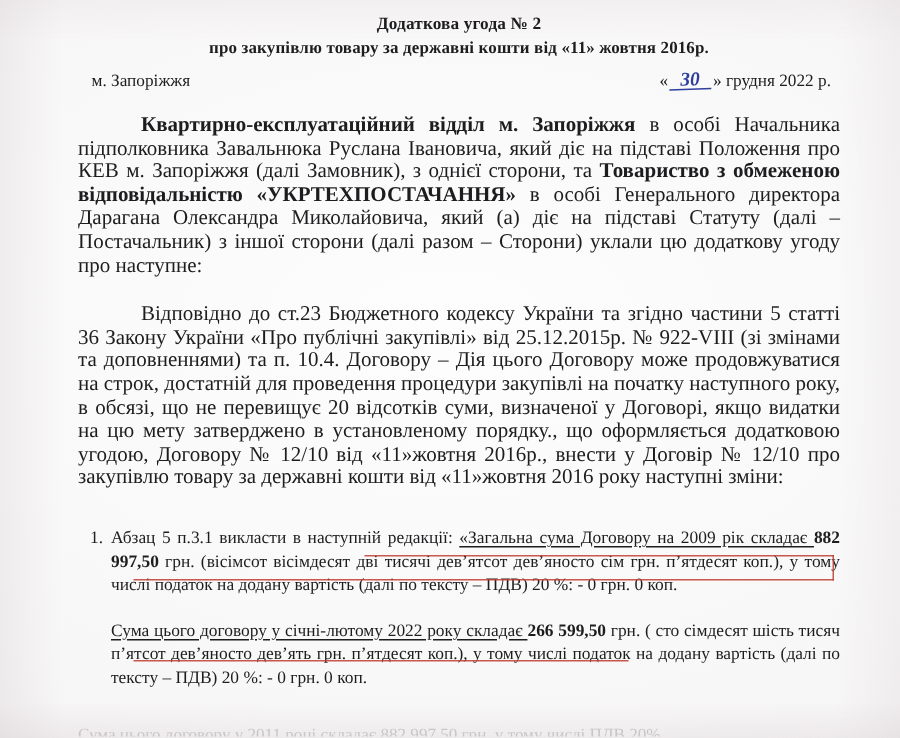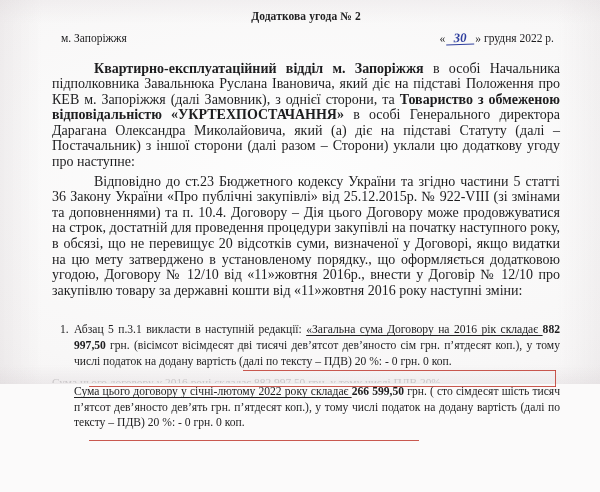--- a/index.html
+++ b/index.html
@@ -12,21 +12,21 @@
     overflow: hidden;
     background: #fbfafa;
     font-family: "Liberation Serif", "DejaVu Serif", serif;
     color: #1d1d1f;
   }
 
   
   .page {
     position: relative;
     width: 600px;
-    height: 384px;
+    height: 492px;
     background:
       radial-gradient(ellipse 120% 90% at 50% 45%, #fdfdfd 0%, #f8f7f7 62%, #f1eff0 100%);
     box-sizing: border-box;
     padding: 0;
   }
   .scan-noise {
     position: absolute;
     inset: 0;
     pointer-events: none;
     background:
@@ -82,21 +82,21 @@
   p.para {
     margin: 0;
     font-size: 14px;
     line-height: 15.6px;
     text-align: justify;
     text-justify: inter-word;
     text-indent: 42px;
     hyphens: none;
   }
   .para.p1 { margin-top: 16px; }
-  .para.p2 { margin-top: 4px; }
+  .para.p2 { margin-top: 17px; }
 
   b.bold { font-weight: bold; }
 
   
   .item {
     margin-top: 24px;
     display: flex;
     font-size: 11.6px;
     line-height: 15.6px;
   }
@@ -142,41 +142,42 @@
 </head>
 <body>
 
 <div class="page">
   <div class="scan-noise"></div>
 
   <div class="content">
 
     <div class="title-block">
       <div class="title-line">Додаткова угода № 2</div>
+      <div class="title-line title-line-3">про закупівлю товару за державні кошти від «11» жовтня 2016р.</div>
     </div>
 
     <div class="place-date">
       <span class="place">м. Запоріжжя</span>
       <span class="date-wrap"><span>«</span><span class="hand-date">30</span><span>»</span><span> грудня 2022 р.</span></span>
     </div>
 
     <p class="para p1"><b class="bold">Квартирно-експлуатаційний відділ м. Запоріжжя</b><span> в особі Начальника підполковника Завальнюка Руслана Івановича, який діє на підставі Положення про КЕВ м. Запоріжжя      (далі Замовник), з однієї сторони, та </span><b class="bold">Товариство з обмеженою відповідальністю «УКРТЕХПОСТАЧАННЯ»</b><span> в особі Генерального директора Дарагана Олександра Миколайовича, який (а) діє на підставі Статуту (далі – Постачальник) з іншої сторони (далі разом – Сторони)  уклали цю додаткову угоду про наступне:</span></p>
 
     <p class="para p2">Відповідно до ст.23 Бюджетного   кодексу  України та згідно частини 5 статті 36 Закону України «Про публічні закупівлі» від 25.12.2015р. № 922-VIII (зі змінами та доповненнями) та п. 10.4. Договору – Дія цього Договору може продовжуватися на строк, достатній для проведення процедури закупівлі на початку наступного року, в обсязі, що не перевищує 20 відсотків суми, визначеної у Договорі, якщо видатки на цю мету затверджено в установленому порядку., що оформляється додатковою угодою, Договору № 12/10 від «11»жовтня 2016р., внести у Договір № 12/10  про закупівлю товару за державні кошти  від «11»жовтня 2016 року наступні зміни:</p>
 
     <div class="item">
       <div class="item-num">1.</div>
       <div class="item-body">
-        <span>Абзац 5 п.3.1  викласти в наступній редакції: </span><span class="uline">«Загальна сума Договору на 2016 рік складає </span><b class="bold">882 997,50</b><span> грн. (вісімсот вісімдесят дві тисячі дев’ятсот дев’яносто сім грн. п’ятдесят коп.), у тому числі податок на додану вартість (далі по тексту – ПДВ) 20 %: - 0 грн. 0 коп.</span>
+        <span>Абзац 5 п.3.1  викласти в наступній редакції: </span><span class="uline">«Загальна сума Договору на 2009 рік складає </span><b class="bold">882 997,50</b><span> грн. (вісімсот вісімдесят дві тисячі дев’ятсот дев’яносто сім грн. п’ятдесят коп.), у тому числі податок на додану вартість (далі по тексту – ПДВ) 20 %: - 0 грн. 0 коп.</span>
 
         <div class="sub-para"><span class="uline">Сума цього договору у січні-лютому 2022 року складає </span><b class="bold">266 599,50</b><span> грн. ( сто сімдесят шість тисяч п’ятсот дев’яносто дев’ять грн. п’ятдесят коп.), у тому числі податок на додану вартість (далі по тексту – ПДВ) 20 %: - 0 грн. 0 коп.</span></div>
       </div>
     </div>
 
   </div>
 
   <div class="red-rule" style="left:243px; top:370px; width:313px;"></div>
   <div class="red-rule" style="left:89px;  top:386px; width:467px;"></div>
   <div class="red-rule" style="left:555px; top:370px; width:1.2px; height:17px;"></div>
   <div class="red-rule" style="left:89px;  top:440px; width:330px;"></div>
 
-  <div class="faint-bottom">Сума цього договору у 2016 році складає 882 997,50 грн. у тому числі ПДВ 20%</div>
+  <div class="faint-bottom">Сума цього договору у 2011 році складає 882 997,50 грн. у тому числі ПДВ 20%</div>
 </div>
 
 </body></html>

